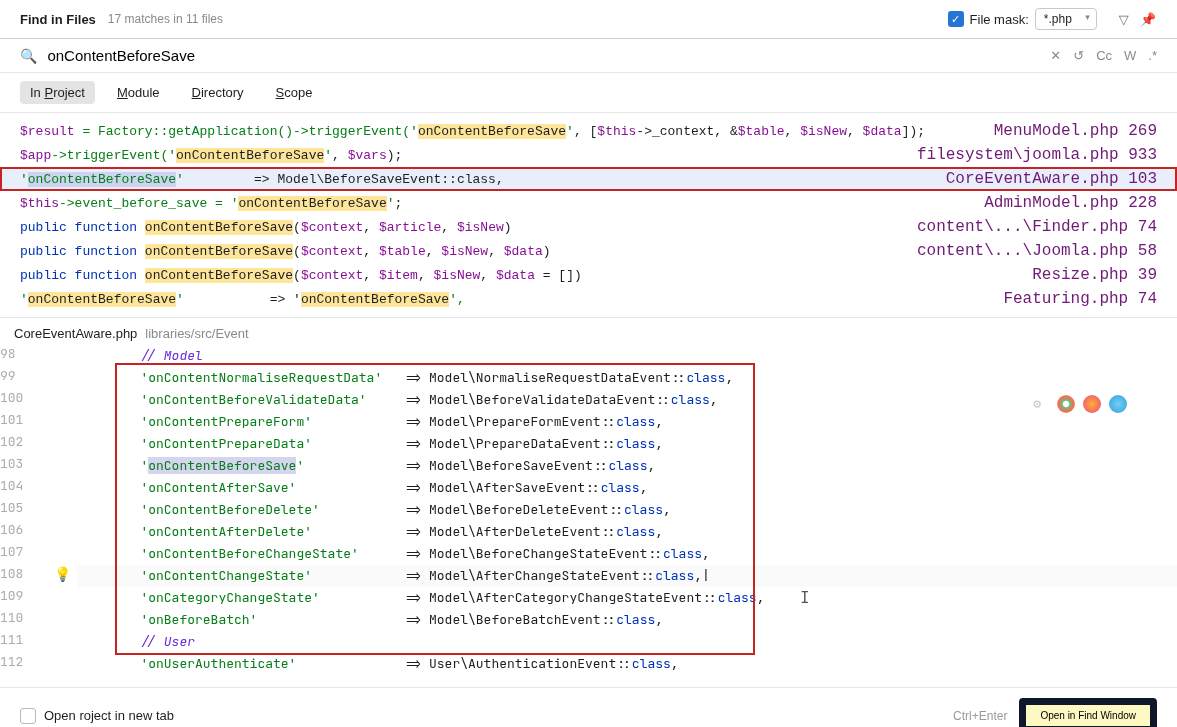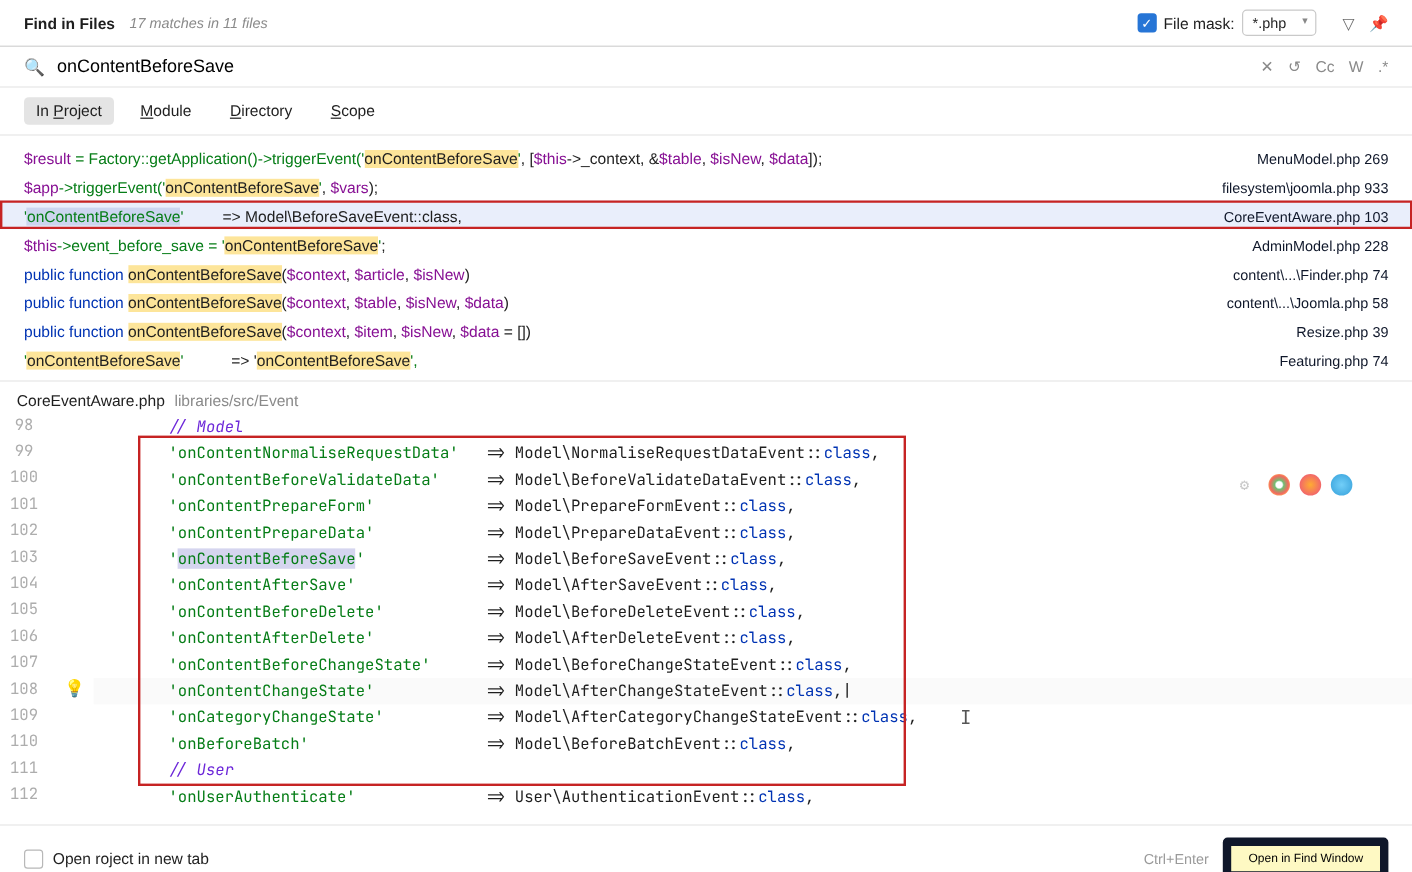--- a/index.html
+++ b/index.html
@@ -1,52 +1,52 @@
 <!DOCTYPE html>
 <html><head>
   <meta charset="utf-8">
   <style>
     * { box-sizing: border-box; margin: 0; padding: 0; }
     body { font-family: -apple-system, BlinkMacSystemFont, "Segoe UI", sans-serif; font-size: 13px; color: #1e1e1e; background: #fff; }
     
     .header { display: flex; align-items: center; padding: 8px 20px; border-bottom: 1px solid #d1d1d1; }
     .header-title { font-weight: 600; margin-right: 12px; }
-    .header-subtitle { color: #8a8a8a; font-size: 12px; flex: 1; font-style: italic; }
+    .header-subtitle { color: #8a8a8a; font-size: 12px; flex: 1; }
     .file-mask-wrap { display: flex; align-items: center; gap: 6px; }
     .checkbox-icon { width: 16px; height: 16px; background: #2675d6; border-radius: 3px; display: inline-flex; align-items: center; justify-content: center; color: #fff; font-size: 11px; }
     .file-mask-select { display: flex; border: 1px solid #c9c9c9; border-radius: 4px; padding: 3px 24px 3px 8px; position: relative; font-size: 12px; }
     .file-mask-select .chev { position: absolute; right: 6px; font-size: 9px; color: #888; }
     .header-icons { display: flex; gap: 12px; margin-left: 16px; color: #6b6b6b; }
 
     .search-row { display: flex; align-items: center; padding: 8px 20px; border-bottom: 1px solid #e6e6e6; gap: 10px; }
     .search-icon { color: #7a7a7a; font-size: 14px; }
     .search-input { border: none; outline: none; font-size: 15px; flex: 1; }
     .search-tools { display: flex; gap: 12px; color: #8a8a8a; font-size: 13px; align-items: center; }
 
     .scope-tabs { display: flex; gap: 12px; padding: 8px 20px; border-bottom: 1px solid #e6e6e6; font-size: 13px; }
     .scope-tab { padding: 4px 10px; cursor: pointer; border-radius: 4px; }
     .scope-tab.active { background: #e4e4e4; }
     .scope-tab u { text-decoration: underline; }
 
     .results { padding: 6px 0; }
-    .res-row { display: flex; padding: 3px 20px; height: 24px; align-items: flex-end; font-family: Liberation Sans, sans-serif; font-size: 13px; }
+    .res-row { display: flex; padding: 3px 20px; height: 24px; align-items: center; font-family: Liberation Mono, monospace; font-size: 13px; }
     .res-row.selected { box-shadow: inset 0 0 0 2px #c62323; background: #e9eefb; }
     .res-code { flex: 1; white-space: pre; }
-    .res-file { color: #0f172a; font-size: 12px; }
+    .res-file { color: #701a75; font-size: 16px; }
     .hl { background: #fde59a; }
     .sel-hl { background: #ccd5ef; }
     .kw { color: #0033b3; }
     .str { color: #067d17; }
     .var { color: #871094; }
 
     .preview-hdr { display: flex; gap: 8px; padding: 8px 20px 4px 14px; border-top: 1px solid #e6e6e6; font-size: 13px; }
     .preview-hdr .path { color: #8a8a8a; }
 
     .editor { display: flex; font-family: "JetBrains Mono", Consolas, monospace; font-size: 13px; position: relative; padding-bottom: 12px; }
-    .gutter { width: 48px; text-align: center; color: #adadad; padding-right: 8px; user-select: none; }
+    .gutter { width: 48px; text-align: left; color: #adadad; padding-right: 8px; user-select: none; }
     .gutter-icons { width: 30px; position: relative; }
     .bulb { color: #f4b400; font-size: 14px; position: absolute; left: 6px; }
     .code-body { flex: 1; white-space: pre; line-height: 22px; }
     .code-line { height: 22px; }
     .code-line.cur { background: #fafafa; }
     .cmt { color: #6d28d9; font-style: italic; }
     .kw2 { color: #0033b3; }
     .ed-hl { background: #d5d5ef; }
     .red-box { position: absolute; border: 2px solid #c62323; pointer-events: none; }
     .mini-browsers { position: absolute; right: 50px; top: 50px; display: flex; gap: 8px; opacity: .8; }

